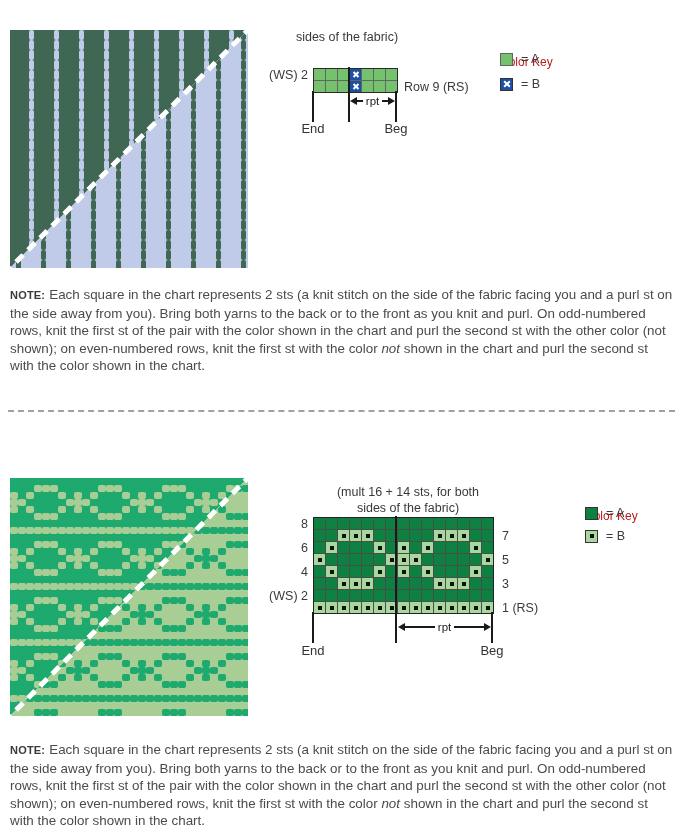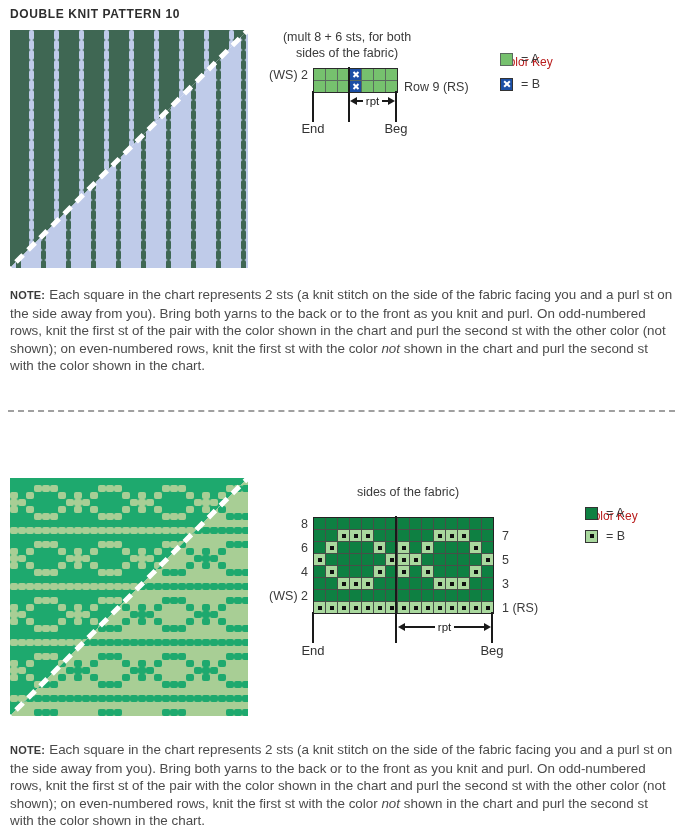--- a/index.html
+++ b/index.html
@@ -24,40 +24,38 @@
   .rpt .txt{font-size:11.5px;color:#1a1a1a;padding:0 3px;line-height:12px;flex:0 0 auto;}
   .lblcol{position:absolute;}
   .lblcol .rowlab{position:absolute;height:12px;line-height:12px;font-size:12.5px;color:#3a3a3a;white-space:nowrap;}
   .grid{position:absolute;}
 </style>
 </head>
 <body>
 
 <div class="page">
 
-  <div class="abs heading" style="left:10px;top:7px;">DOUBLE KNIT PATTERN 10</div>
 
   <div class="abs" id="swatch10" style="left:10px;top:30px;width:238px;height:238px;"><svg width="238" height="238">
         <defs>
           <pattern id="p10a" width="25" height="10" patternUnits="userSpaceOnUse" patternTransform="translate(0,0)">
             <rect width="25" height="10" fill="#3f6753"></rect>
             <rect x="19" width="5" height="10" fill="#bfcbe9" rx="2"></rect>
           </pattern>
           <pattern id="p10b" width="25" height="10" patternUnits="userSpaceOnUse" patternTransform="translate(12,0)">
             <rect width="25" height="10" fill="#bfcbe9"></rect>
             <rect x="19" width="5" height="10" fill="#3f6753" rx="2"></rect>
           </pattern>
         </defs>
         <polygon points="0,0 238,0 0,238" fill="url(#p10a)"></polygon>
         <polygon points="238,0 238,238 0,238" fill="url(#p10b)"></polygon>
         <line x1="-6" y1="244" x2="244" y2="-6" stroke="#ffffff" stroke-width="5" stroke-dasharray="10 7"></line>
       </svg></div>
 
   <div class="abs chart-title" style="left:262px;top:29px;width:170px;">
-    <div>(mult 8 + 6 sts, for both</div>
     <div>sides of the fabric)</div>
   </div>
 
   <div class="abs chart-label" style="left:248px;top:69px;width:60px;text-align:right;">(WS) 2</div>
   <div class="abs chart-label" style="left:404px;top:81px;white-space:nowrap;">Row 9 (RS)</div>
 
   <div class="grid" id="grid10" style="left: 313px; top: 68px; display: grid; grid-template-columns: repeat(7, 11px); grid-auto-rows: 11px; gap: 1px; background: rgb(90, 106, 94); border: 1px solid rgb(42, 42, 42); width: 83px;">
       <div style="position: relative; width: 11px; height: 11px; background: rgb(118, 193, 110);"></div>
       <div style="position: relative; width: 11px; height: 11px; background: rgb(118, 193, 110);"></div>
       <div style="position: relative; width: 11px; height: 11px; background: rgb(118, 193, 110);"></div>
@@ -169,20 +167,21 @@
             <rect x="48" y="49" width="8" height="7" rx="2" fill="#1ea96e"></rect>
             <rect x="56" y="49" width="8" height="7" rx="2" fill="#1ea96e"></rect>
           </pattern>
         </defs>
         <polygon points="0,0 238,0 0,238" fill="url(#p11a)"></polygon>
         <polygon points="238,0 238,238 0,238" fill="url(#p11b)"></polygon>
         <line x1="-6" y1="244" x2="244" y2="-6" stroke="#ffffff" stroke-width="5" stroke-dasharray="10 7"></line>
       </svg></div>
 
   <div class="abs chart-title" style="left:293px;top:484px;width:230px;">
+    <div>(mult 16 + 14 sts, for both</div>
     <div>sides of the fabric)</div>
   </div>
 
   <div class="lblcol" id="leftlabels11" style="left:254px;top:517px;width:54px;height:97px;">
       <div class="rowlab" style="top: 1px; right: 0px;">8</div>
       <div class="rowlab" style="top: 25px; right: 0px;">6</div>
       <div class="rowlab" style="top: 49px; right: 0px;">4</div>
       <div class="rowlab" style="top: 73px; right: 0px;">(WS) 2</div>
     </div>
   <div class="lblcol" id="rightlabels11" style="left:502px;top:517px;width:60px;height:97px;">

